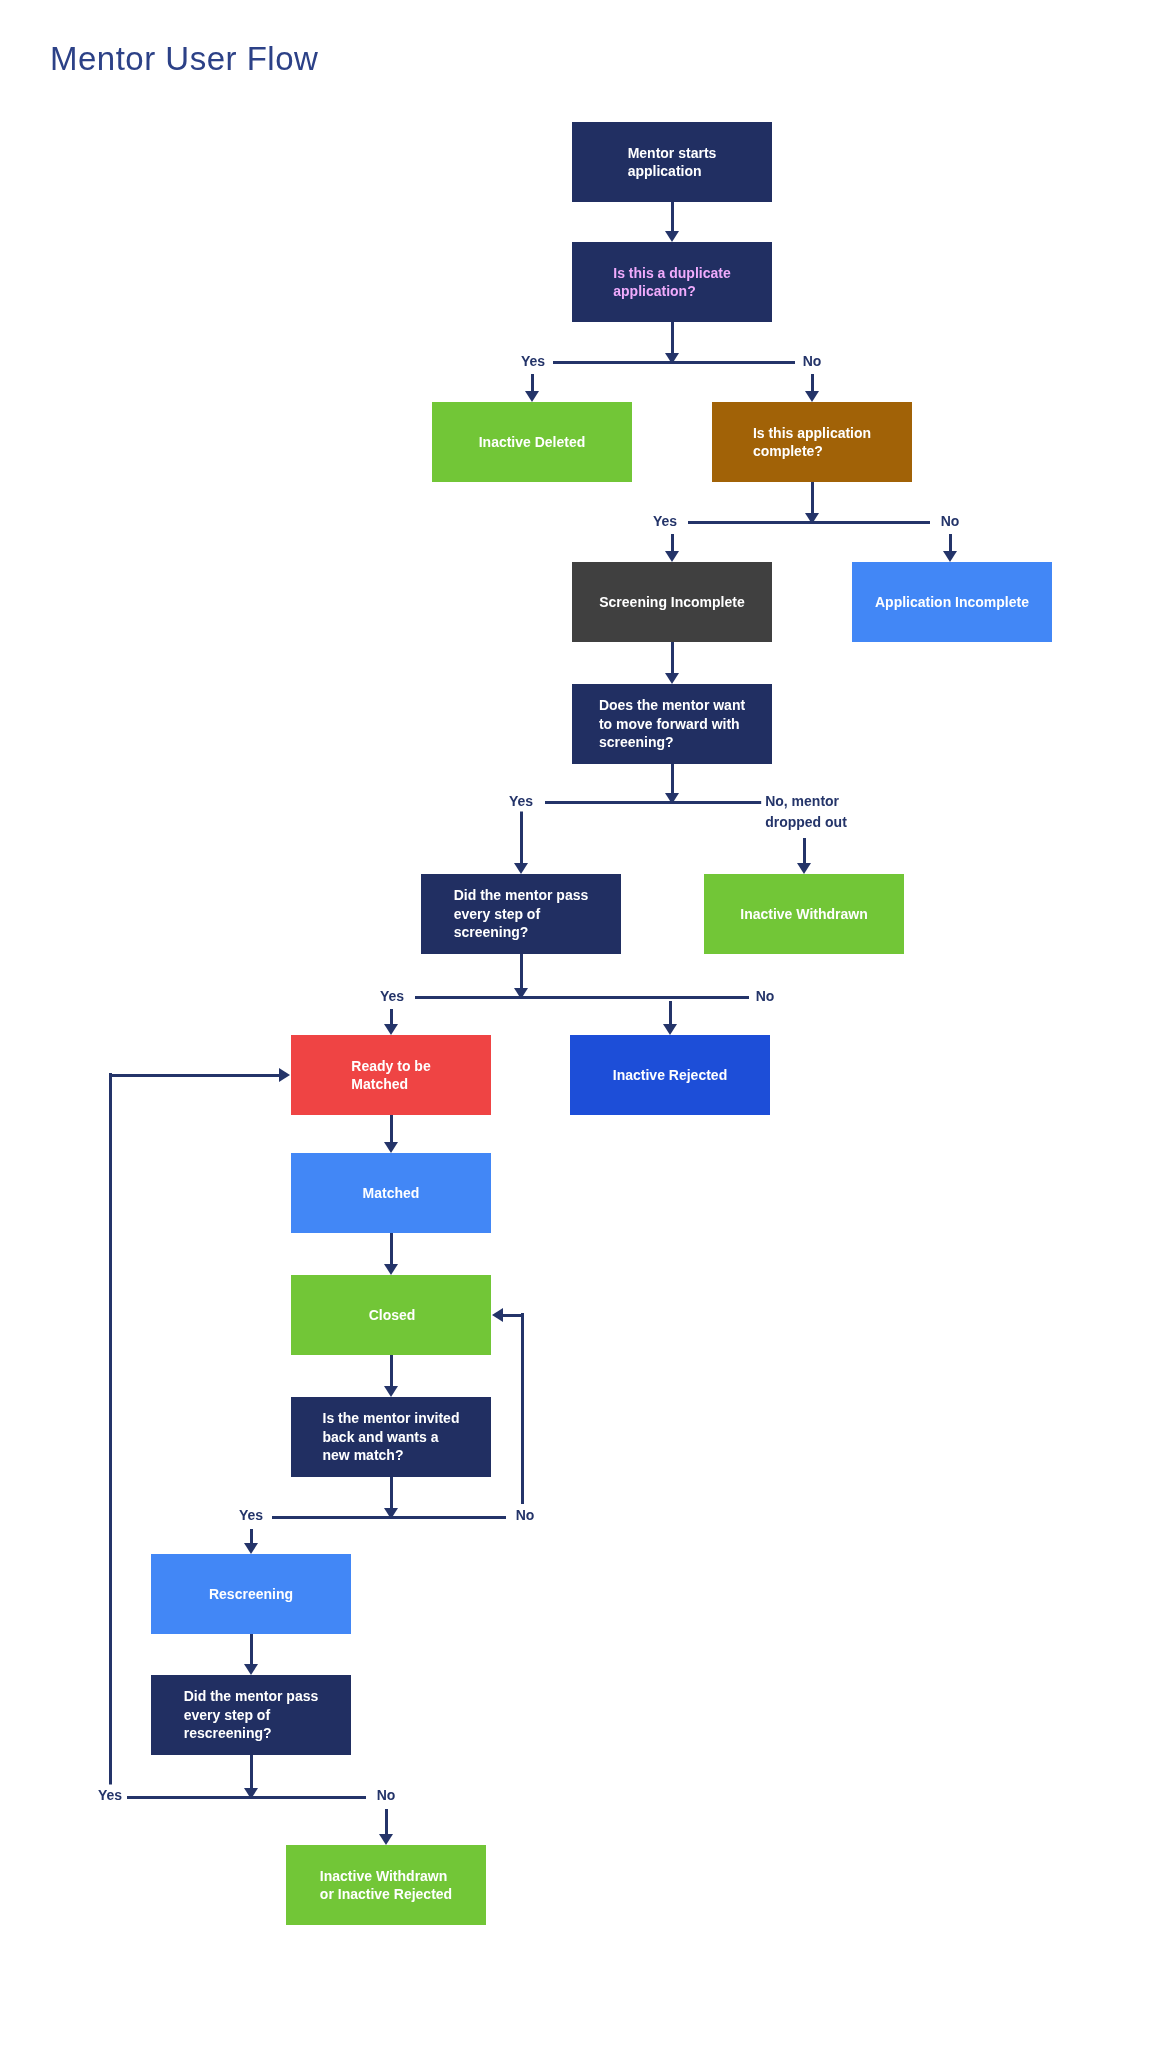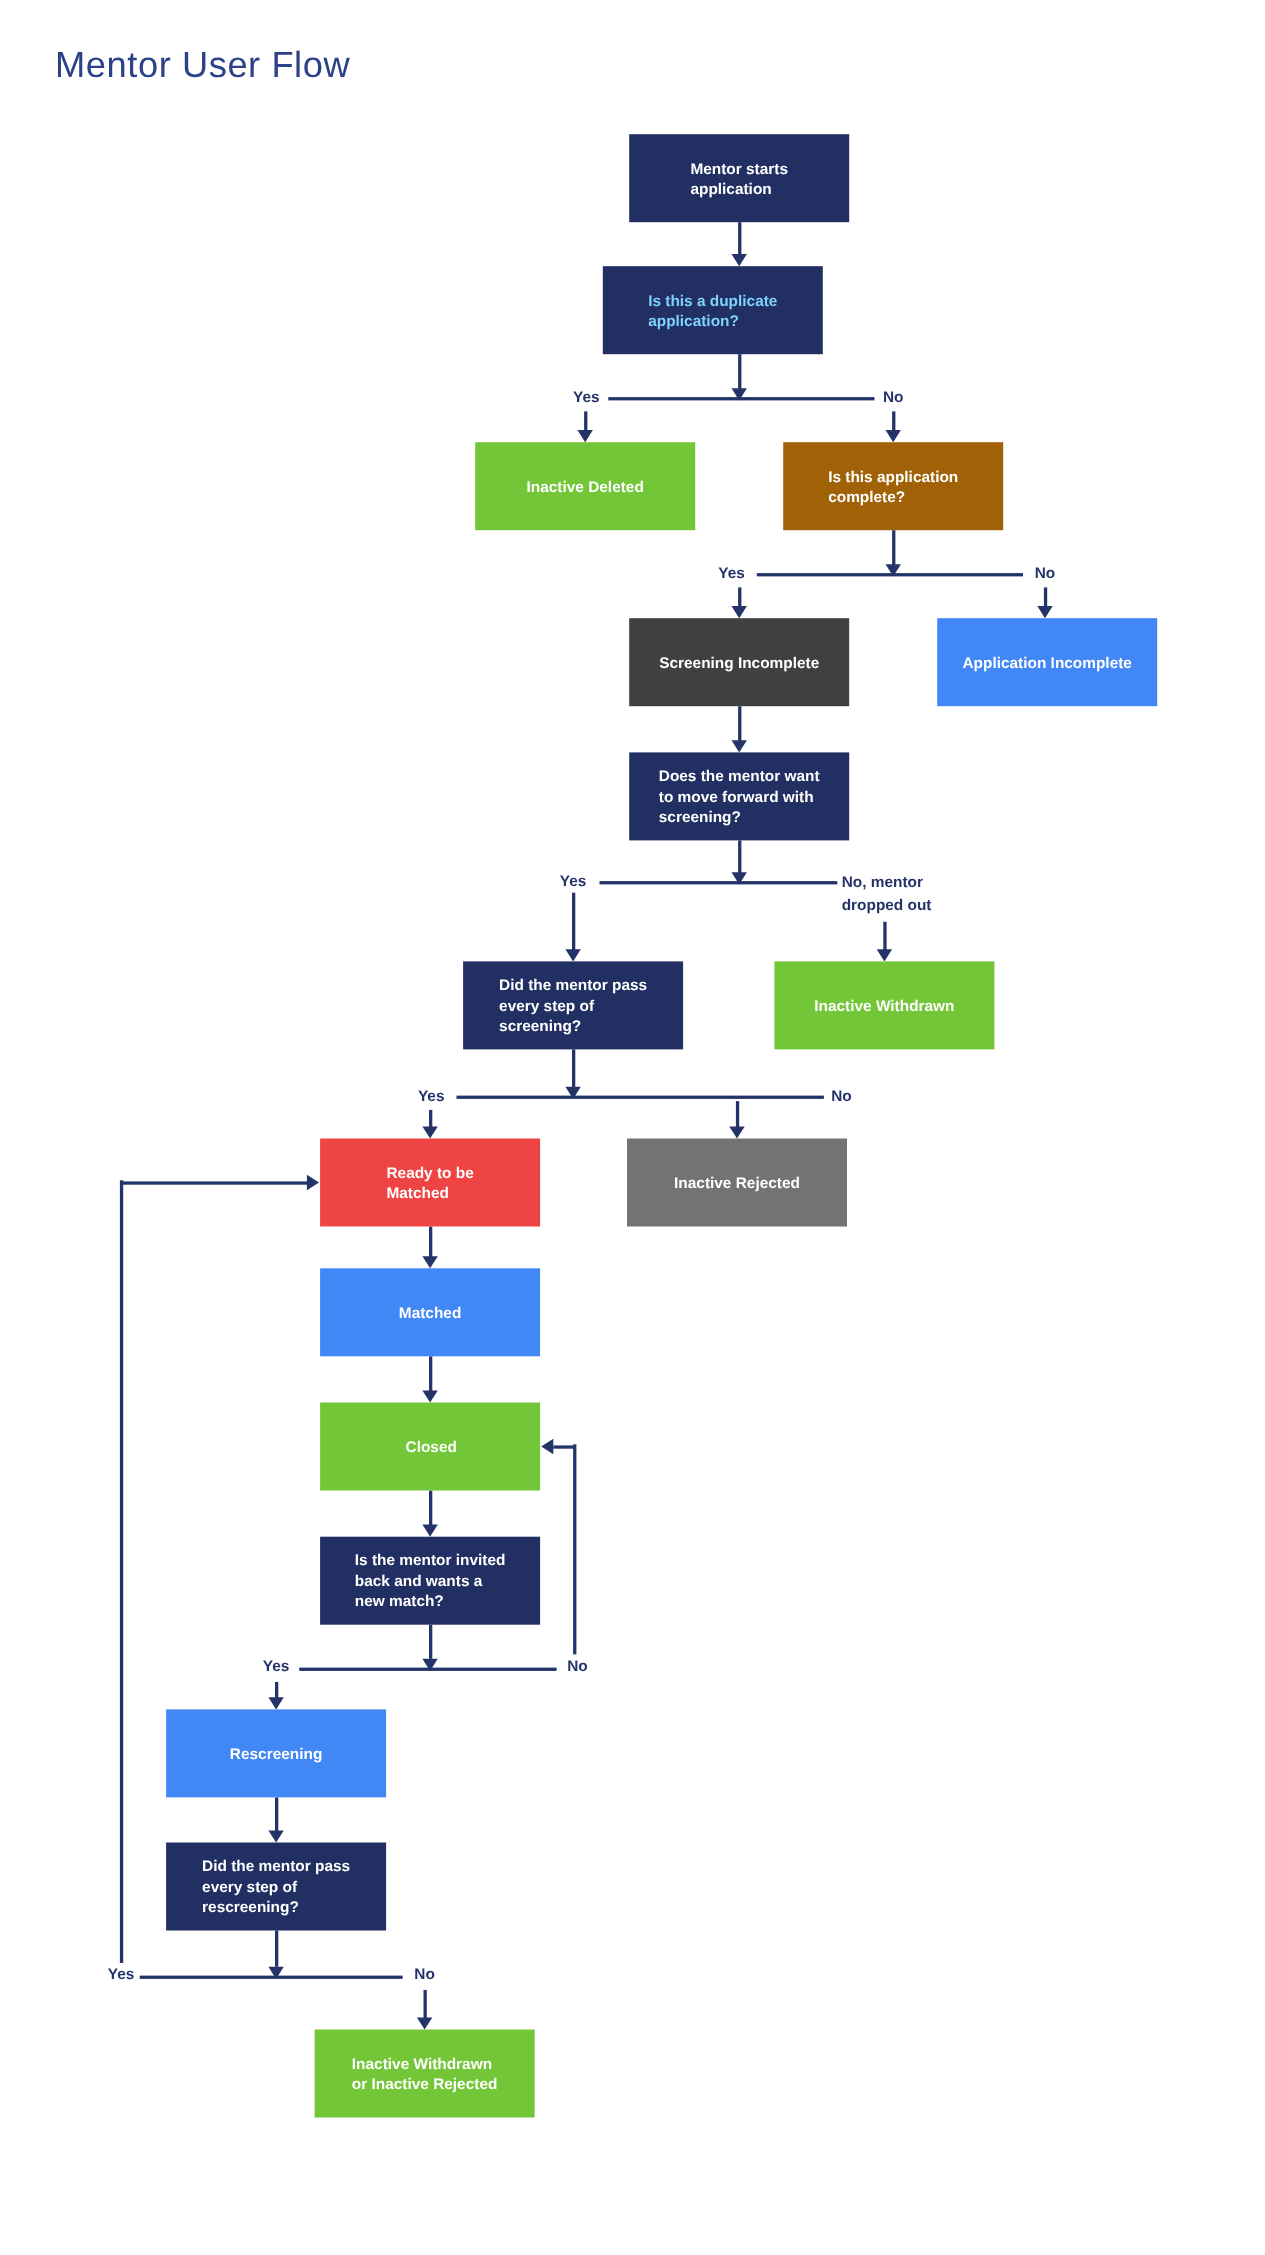--- a/index.html
+++ b/index.html
@@ -111,37 +111,37 @@
       <div class="ah" style="left: 384px; top: 1386px; border-left: 7px solid transparent; border-right: 7px solid transparent; border-top: 11px solid rgb(36, 52, 105);"></div>
       <div class="ah" style="left: 384px; top: 1508px; border-left: 7px solid transparent; border-right: 7px solid transparent; border-top: 11px solid rgb(36, 52, 105);"></div>
       <div class="ah" style="left: 244px; top: 1543px; border-left: 7px solid transparent; border-right: 7px solid transparent; border-top: 11px solid rgb(36, 52, 105);"></div>
       <div class="ah" style="left: 244px; top: 1664px; border-left: 7px solid transparent; border-right: 7px solid transparent; border-top: 11px solid rgb(36, 52, 105);"></div>
       <div class="ah" style="left: 244px; top: 1788px; border-left: 7px solid transparent; border-right: 7px solid transparent; border-top: 11px solid rgb(36, 52, 105);"></div>
       <div class="ah" style="left: 379px; top: 1834px; border-left: 7px solid transparent; border-right: 7px solid transparent; border-top: 11px solid rgb(36, 52, 105);"></div>
       <div class="ah" style="left: 492px; top: 1308px; border-top: 7px solid transparent; border-bottom: 7px solid transparent; border-right: 11px solid rgb(36, 52, 105);"></div>
       <div class="ah" style="left: 279px; top: 1068px; border-top: 7px solid transparent; border-bottom: 7px solid transparent; border-left: 11px solid rgb(36, 52, 105);"></div>
       <div class="node" style="left: 572px; top: 122px; background: rgb(33, 47, 98); color: rgb(255, 255, 255);">Mentor starts
 application</div>
-      <div class="node" style="left: 548px; top: 242px; background: rgb(33, 47, 98); color: #7dd3fc;">Is this a duplicate
+      <div class="node" style="left: 572px; top: 242px; background: rgb(33, 47, 98); color: #f0abfc;">Is this a duplicate
 application?</div>
       <div class="node" style="left: 432px; top: 402px; background: rgb(114, 198, 55); color: rgb(255, 255, 255);">Inactive Deleted</div>
       <div class="node" style="left: 712px; top: 402px; background: #a16207; color: rgb(255, 255, 255);">Is this application
 complete?</div>
       <div class="node" style="left: 572px; top: 562px; background: #404040; color: rgb(255, 255, 255);">Screening Incomplete</div>
       <div class="node" style="left: 852px; top: 562px; background: rgb(66, 135, 246); color: rgb(255, 255, 255);">Application Incomplete</div>
       <div class="node" style="left: 572px; top: 684px; background: rgb(33, 47, 98); color: rgb(255, 255, 255);">Does the mentor want
 to move forward with
 screening?</div>
       <div class="node" style="left: 421px; top: 874px; background: rgb(33, 47, 98); color: rgb(255, 255, 255);">Did the mentor pass
 every step of
 screening?</div>
       <div class="node" style="left: 704px; top: 874px; background: rgb(114, 198, 55); color: rgb(255, 255, 255);">Inactive Withdrawn</div>
       <div class="node" style="left: 291px; top: 1035px; background: #ef4444; color: rgb(255, 255, 255);">Ready to be
 Matched</div>
-      <div class="node" style="left: 570px; top: 1035px; background: #737373; color: rgb(255, 255, 255);">Inactive Rejected</div>
+      <div class="node" style="left: 570px; top: 1035px; background: #1d4ed8; color: rgb(255, 255, 255);">Inactive Rejected</div>
       <div class="node" style="left: 291px; top: 1153px; background: rgb(66, 135, 246); color: rgb(255, 255, 255);">Matched</div>
       <div class="node" style="left: 291px; top: 1275px; background: rgb(114, 198, 55); color: rgb(255, 255, 255); padding-left: 12px;">Closed</div>
       <div class="node" style="left: 291px; top: 1397px; background: rgb(33, 47, 98); color: rgb(255, 255, 255);">Is the mentor invited
 back and wants a
 new match?</div>
       <div class="node" style="left: 151px; top: 1554px; background: rgb(66, 135, 246); color: rgb(255, 255, 255);">Rescreening</div>
       <div class="node" style="left: 151px; top: 1675px; background: rgb(33, 47, 98); color: rgb(255, 255, 255);">Did the mentor pass
 every step of
 rescreening?</div>
       <div class="node" style="left: 286px; top: 1845px; background: rgb(114, 198, 55); color: rgb(255, 255, 255);">Inactive Withdrawn

